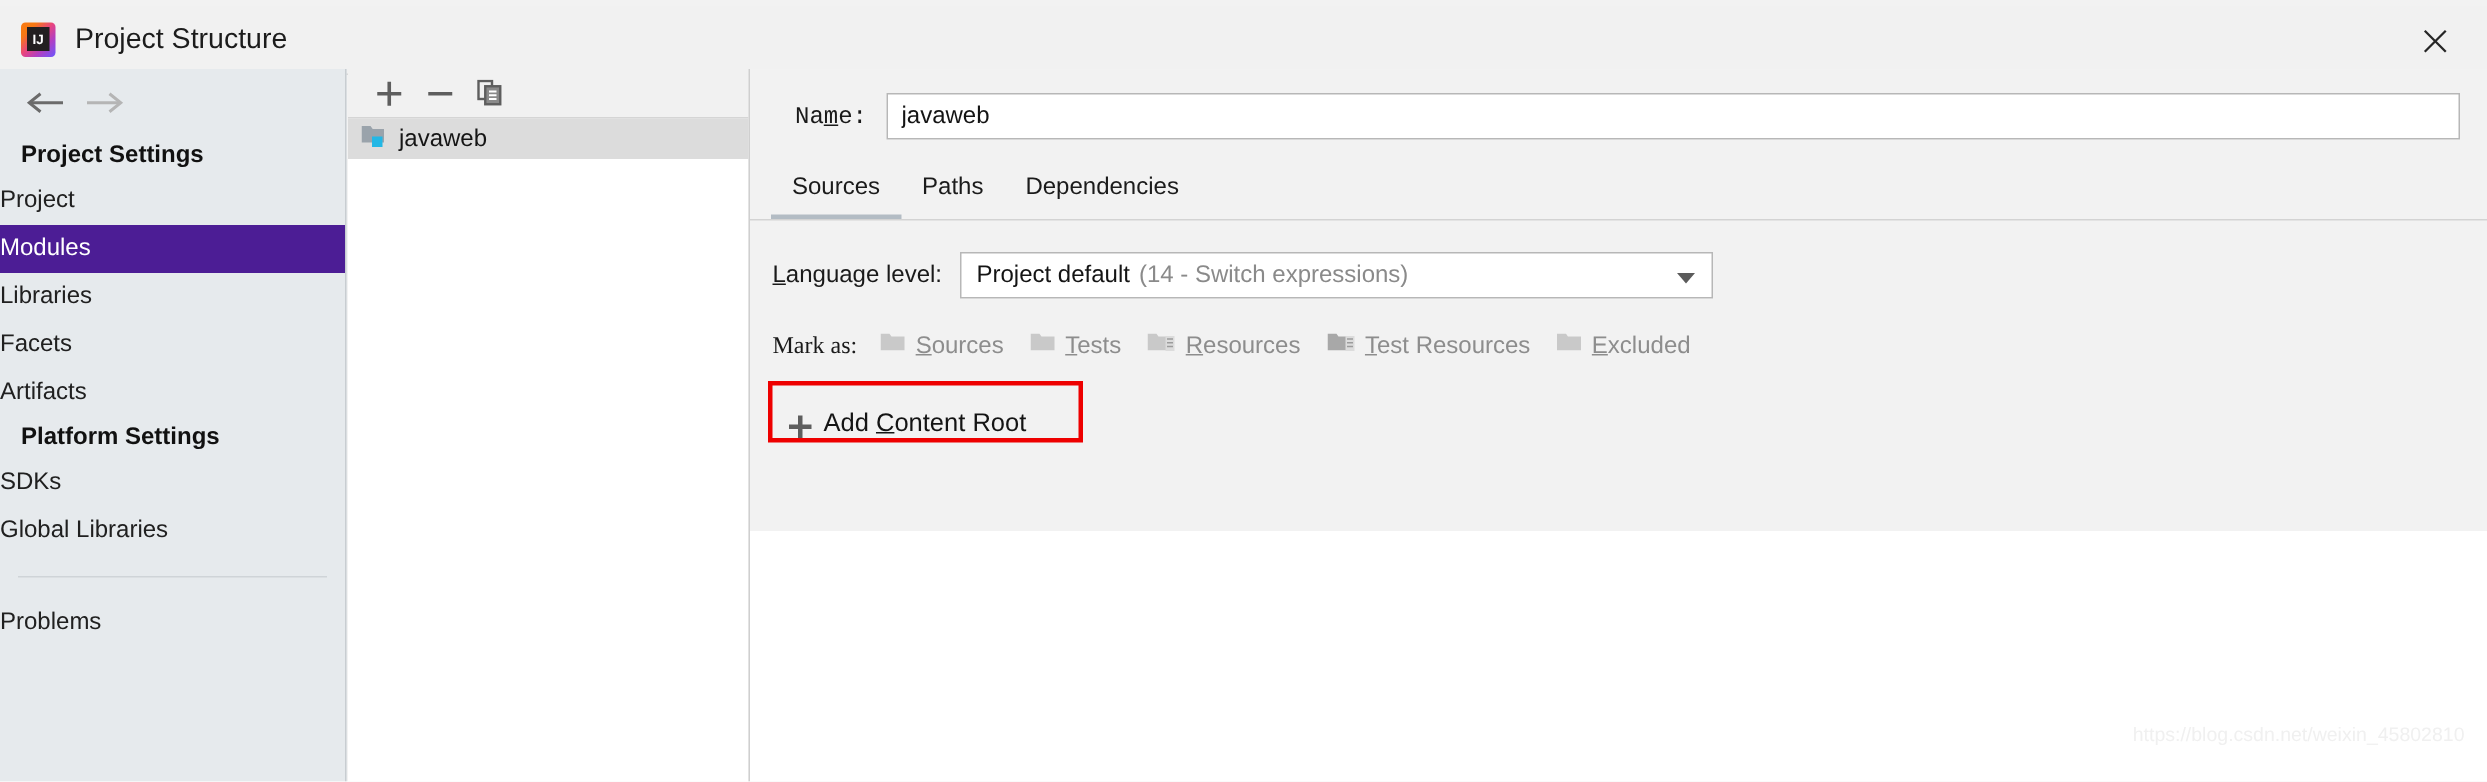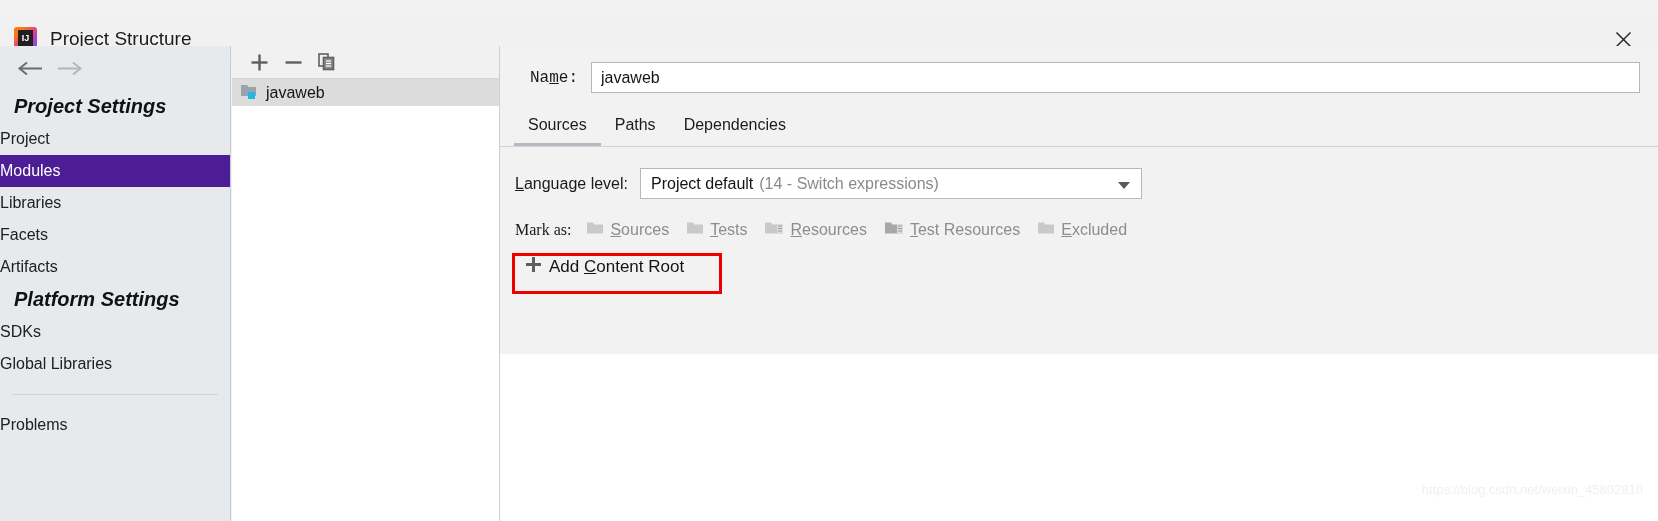--- a/index.html
+++ b/index.html
@@ -11,21 +11,21 @@
     font-family: "Liberation Sans", sans-serif;
   }
   #app {
     position: relative;
     width: 1658px; height: 521px;
     background: #f2f2f2;
   }
 
   
   .titlebar {
-    position: absolute; left: 0; top: 16px;
+    position: absolute; left: 0; top: 4px;
     width: 1658px; height: 46px;
     background: #f1f1f1;
     border-bottom: 1px solid #d8d8d8;
     display: flex; align-items: center;
   }
   .ij-logo {
     position: relative;
     width: 23px; height: 23px;
     margin-left: 14px; margin-right: 13px;
     border-radius: 3px;
@@ -65,24 +65,23 @@
     display: flex; align-items: center;
     height: 44px; padding-left: 10px;
   }
   .nav-arrow {
     width: 40px; height: 30px;
     display: flex; align-items: center; justify-content: center;
     cursor: pointer;
   }
   .nav-arrow.disabled { cursor: default; }
   .group-header {
-    font-size: 20px; font-weight: bold; color: #111111;
+    font-size: 16px; font-weight: bold; color: #111111;
     padding: 5px 0 5px 14px;
     font-family: "Liberation Sans", sans-serif;
-    font-style: italic;
   }
   .nav-item {
     font-size: 16px; color: #202020;
     height: 32px; line-height: 32px;
     cursor: pointer;
     white-space: nowrap;
     font-family: "Liberation Sans", sans-serif;
   }
   .nav-item.selected {
     background: #4c1d95;
@@ -229,21 +228,21 @@
     font-family: "Liberation Sans", sans-serif;
   }
   .mark-opt-text u { text-decoration: underline; }
 
   .acr-wrap {
     position: relative;
     margin: 18px 0 0 16px;
     display: inline-block;
   }
   .acr-btn {
-    display: inline-flex; align-items: flex-start;
+    display: inline-flex; align-items: flex-end;
     height: 34px;
     padding: 0 13px 0 10px;
     background: #f2f2f2;
     cursor: pointer;
   }
   .acr-text {
     font-size: 17px; color: #141414;
     margin-left: 8px;
     font-family: "Liberation Sans", sans-serif;
   }

